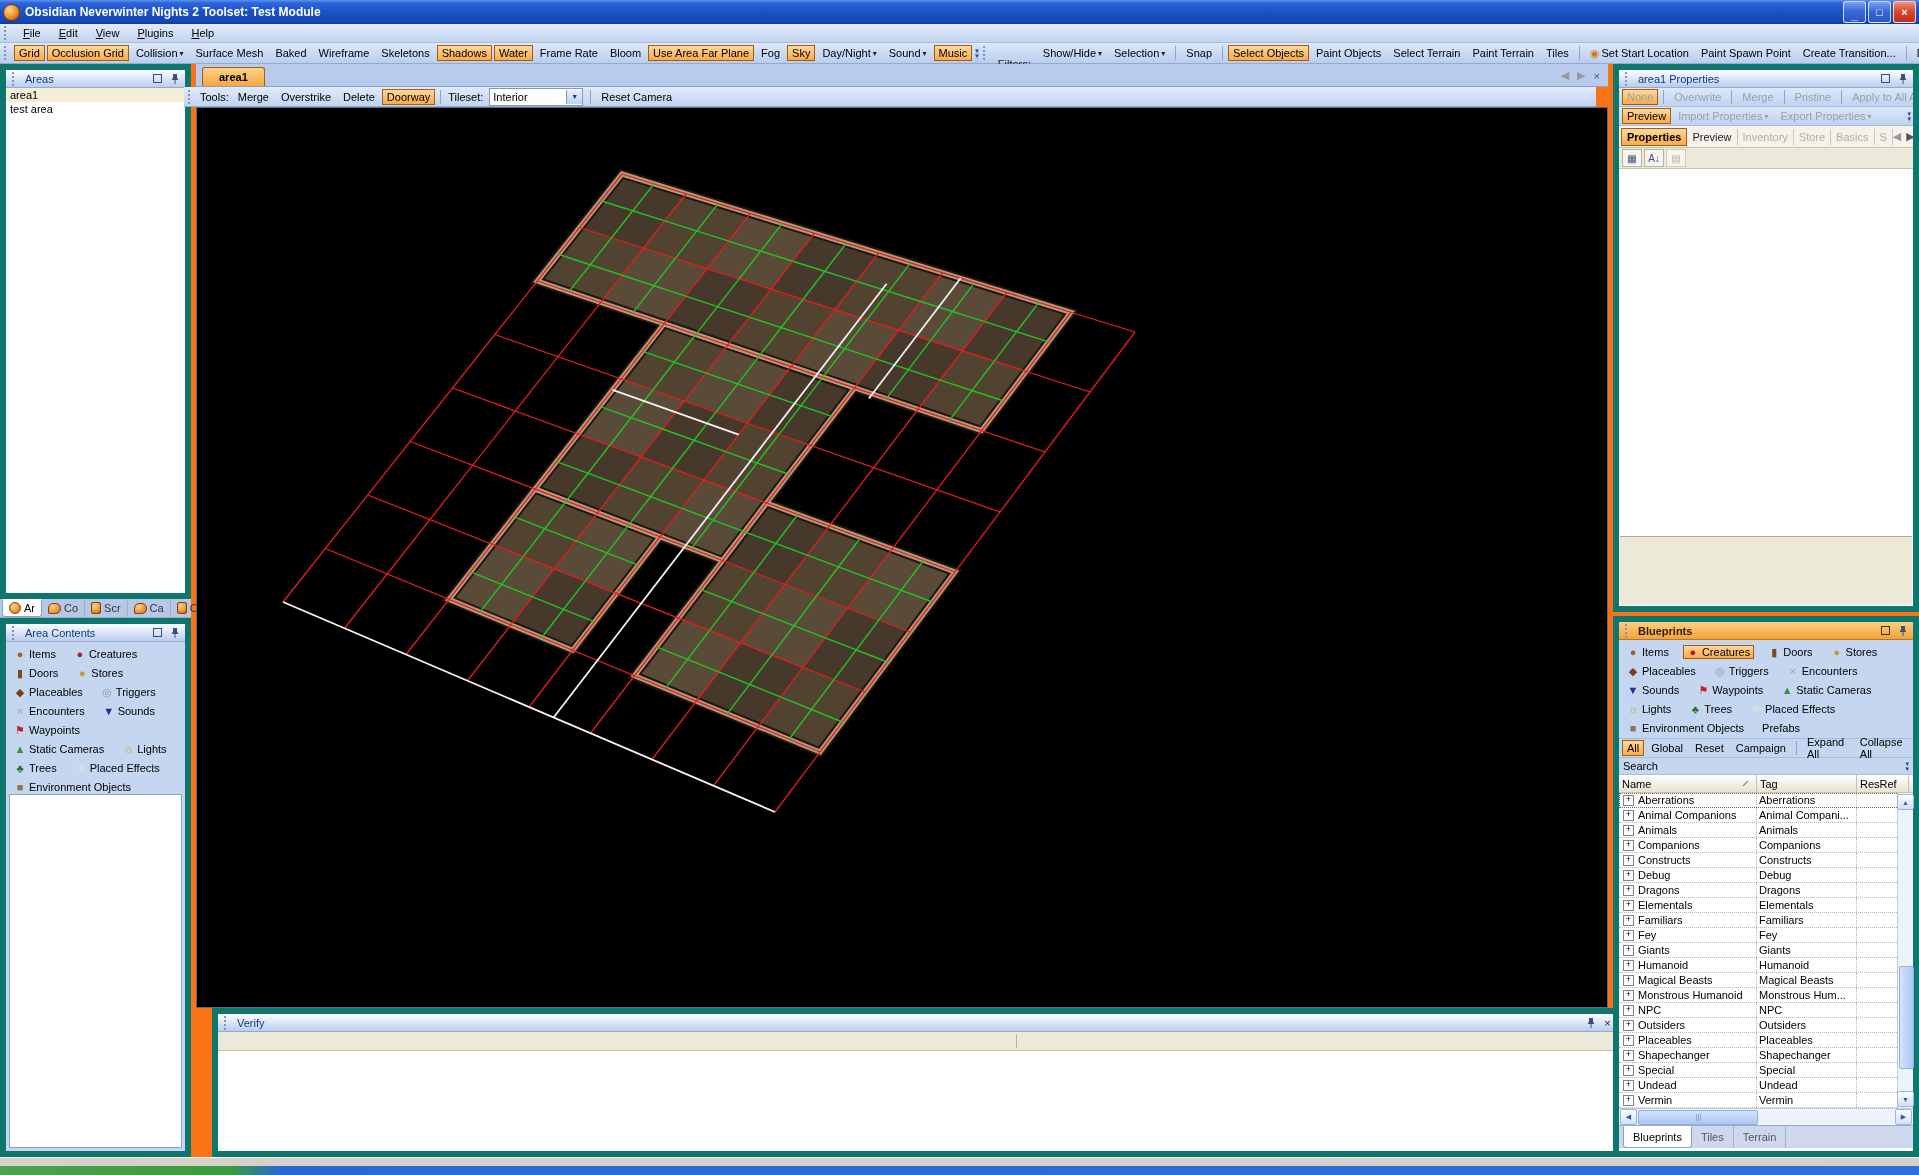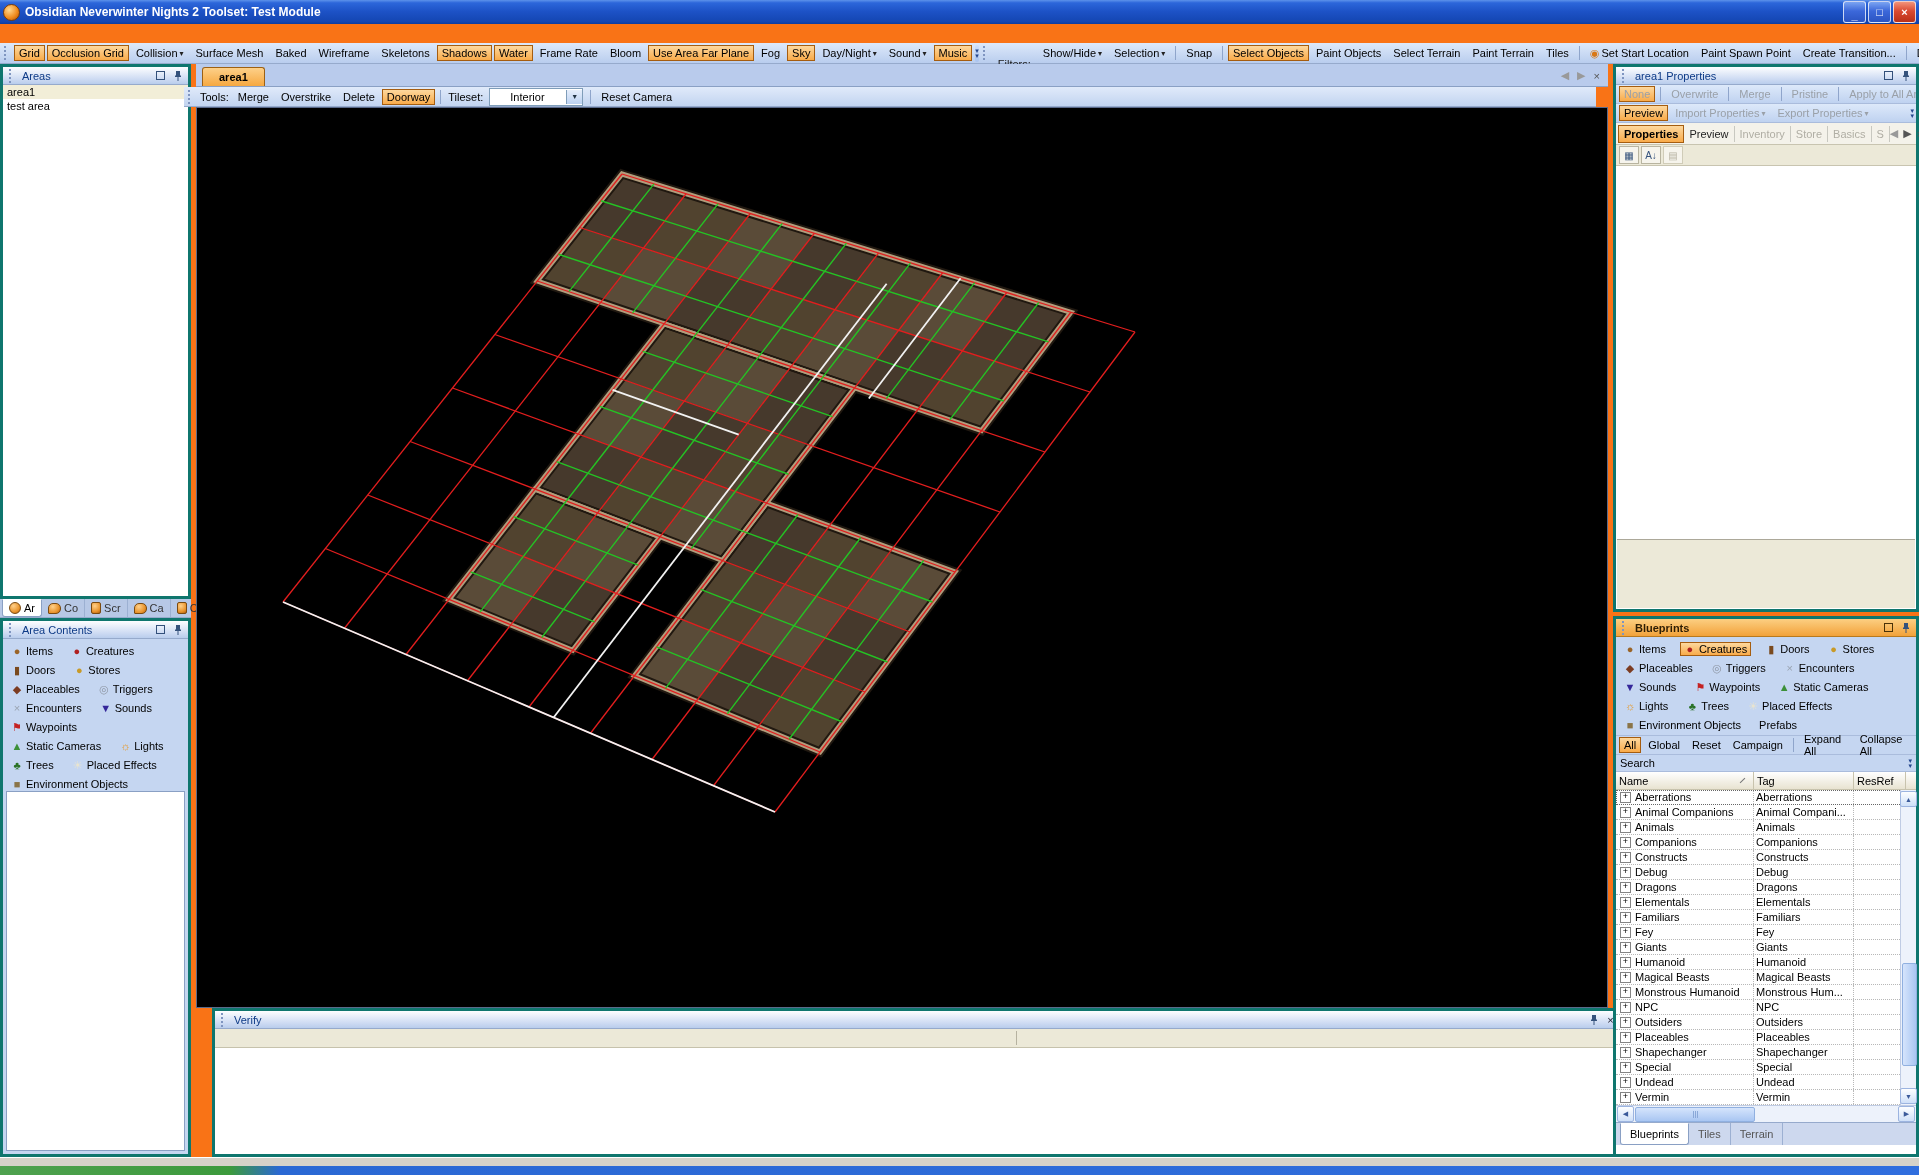--- a/index.html
+++ b/index.html
@@ -29,21 +29,21 @@
   .tbtn.toggled{background:linear-gradient(#fdd89e,#f9ab4a);border:1px solid #a55d10;}
   .tbtn.stat{color:#1a1a1a;margin-top:22px;}
   .tbtn.disabled{color:#9aa0a8;}
   .arr{font-size:8px;color:#222;}
   .tbtn.disabled .arr{color:#9aa0a8;}
   .vsep{width:1px;height:14px;background:#8fa5cb;margin:0 4px;flex:0 0 auto;}
   .overflow{width:12px;height:17px;display:flex;flex-direction:column;align-items:center;justify-content:center;color:#23458c;
     font-size:7px;line-height:5px;background:linear-gradient(180deg,#cfdff8,#a9c3ee);border-radius:2px;margin:0 2px;}
   .tico{font-size:11px;line-height:11px;}
   
-  .panel{position:absolute;background:#fff;border:3px solid #0f766e;box-sizing:border-box;}
+  .panel{position:absolute;background:#fff;border:6px solid #0f766e;box-sizing:border-box;}
   .phdr{height:18px;display:flex;align-items:center;gap:4px;padding:0 4px;box-sizing:border-box;
     background:linear-gradient(180deg,#fdfeff,#cbd9f2 75%,#b9cdec);border-bottom:1px solid #96aacc;color:#0d3a86;}
   .phdr.orange{background:linear-gradient(180deg,#fccf82,#f2a23a);color:#2e1e04;border-bottom:1px solid #b8791e;}
   .phdr .ttl{flex:1;}
   .ph-ico{width:13px;height:13px;display:flex;align-items:center;justify-content:center;}
   .box-ico{width:7px;height:7px;border:1px solid #33507a;}
   .phdr.orange .box-ico{border-color:#4a3208;}
   .close-x{font-size:11px;color:#223;}
   
   .arow{padding:1px 4px;}
@@ -66,21 +66,21 @@
   
   #doc-tabbar{left:196px;top:64px;width:1412px;height:23px;background:#b9cbec;display:flex;align-items:flex-end;
     padding-left:6px;box-sizing:border-box;border-bottom:1px solid #8aa0c4;}
   .doctab{padding:3px 16px;font-weight:bold;background:linear-gradient(#fdd089,#f6a840);
     border:1px solid #9c6014;border-bottom:none;border-radius:3px 3px 0 0;}
   .tabnav{margin-left:auto;display:flex;gap:8px;align-items:center;padding:0 8px 4px 0;color:#555;}
   .tabnav .dim{color:#999;}
   #doc-tools{left:184px;top:87px;width:1412px;height:20px;display:flex;align-items:center;box-sizing:border-box;
     background:linear-gradient(180deg,#e0eafa,#c2d4f0);border-bottom:1px solid #96aacc;padding:0 2px;}
   .select{display:inline-flex;align-items:center;width:92px;height:16px;background:#fff;border:1px solid #7f9db9;margin:0 3px;}
-  .select .val{flex:1;padding:0 20px;}
+  .select .val{flex:1;padding:0 3px;}
   .select .dd{width:15px;height:14px;background:linear-gradient(#e6eefb,#bcd2f2);border-left:1px solid #7f9db9;
     display:flex;align-items:center;justify-content:center;font-size:7px;color:#234;}
   #viewport{left:196px;top:107px;width:1412px;height:901px;background:#000;border:1px solid #5a6a8a;box-sizing:border-box;}
   #viewport svg{display:block;width:100%;height:100%;}
   
   #verify{left:212px;top:1008px;width:1412px;height:149px;}
   #verify .tools{height:19px;background:linear-gradient(180deg,#dde9fa,#bfd2f0);display:flex;align-items:center;
     padding:0 4px;border-bottom:1px solid #96aacc;}
   .v-head{height:18px;background:#ece9d8;border-bottom:1px solid #c6c2ac;position:relative;}
   .v-head .div{position:absolute;left:57%;top:2px;bottom:2px;width:1px;background:#b6b2a0;}
@@ -148,20 +148,28 @@
         </span>
       <span class="win-btn">
           <span>□</span>
         </span>
       <span class="win-btn close">
           <span>×</span>
         </span>
     </span>
   </div>
 
+  <div id="menubar" class="abs">
+    <span class="grip"></span>
+  <span class="menu-item"><u>F</u>ile</span>
+      <span class="menu-item"><u>E</u>dit</span>
+      <span class="menu-item"><u>V</u>iew</span>
+      <span class="menu-item"><u>P</u>lugins</span>
+      <span class="menu-item"><u>H</u>elp</span>
+    </div>
 
   <div id="toolbar" class="abs">
     <span class="grip"></span>
     <span id="tb-view" style="display:flex;align-items:center;text-align:right;">
         <span class="tbtn toggled">
           <span>Grid</span>
         </span>
         <span class="tbtn toggled">
           <span>Occlusion Grid</span>
         </span>

